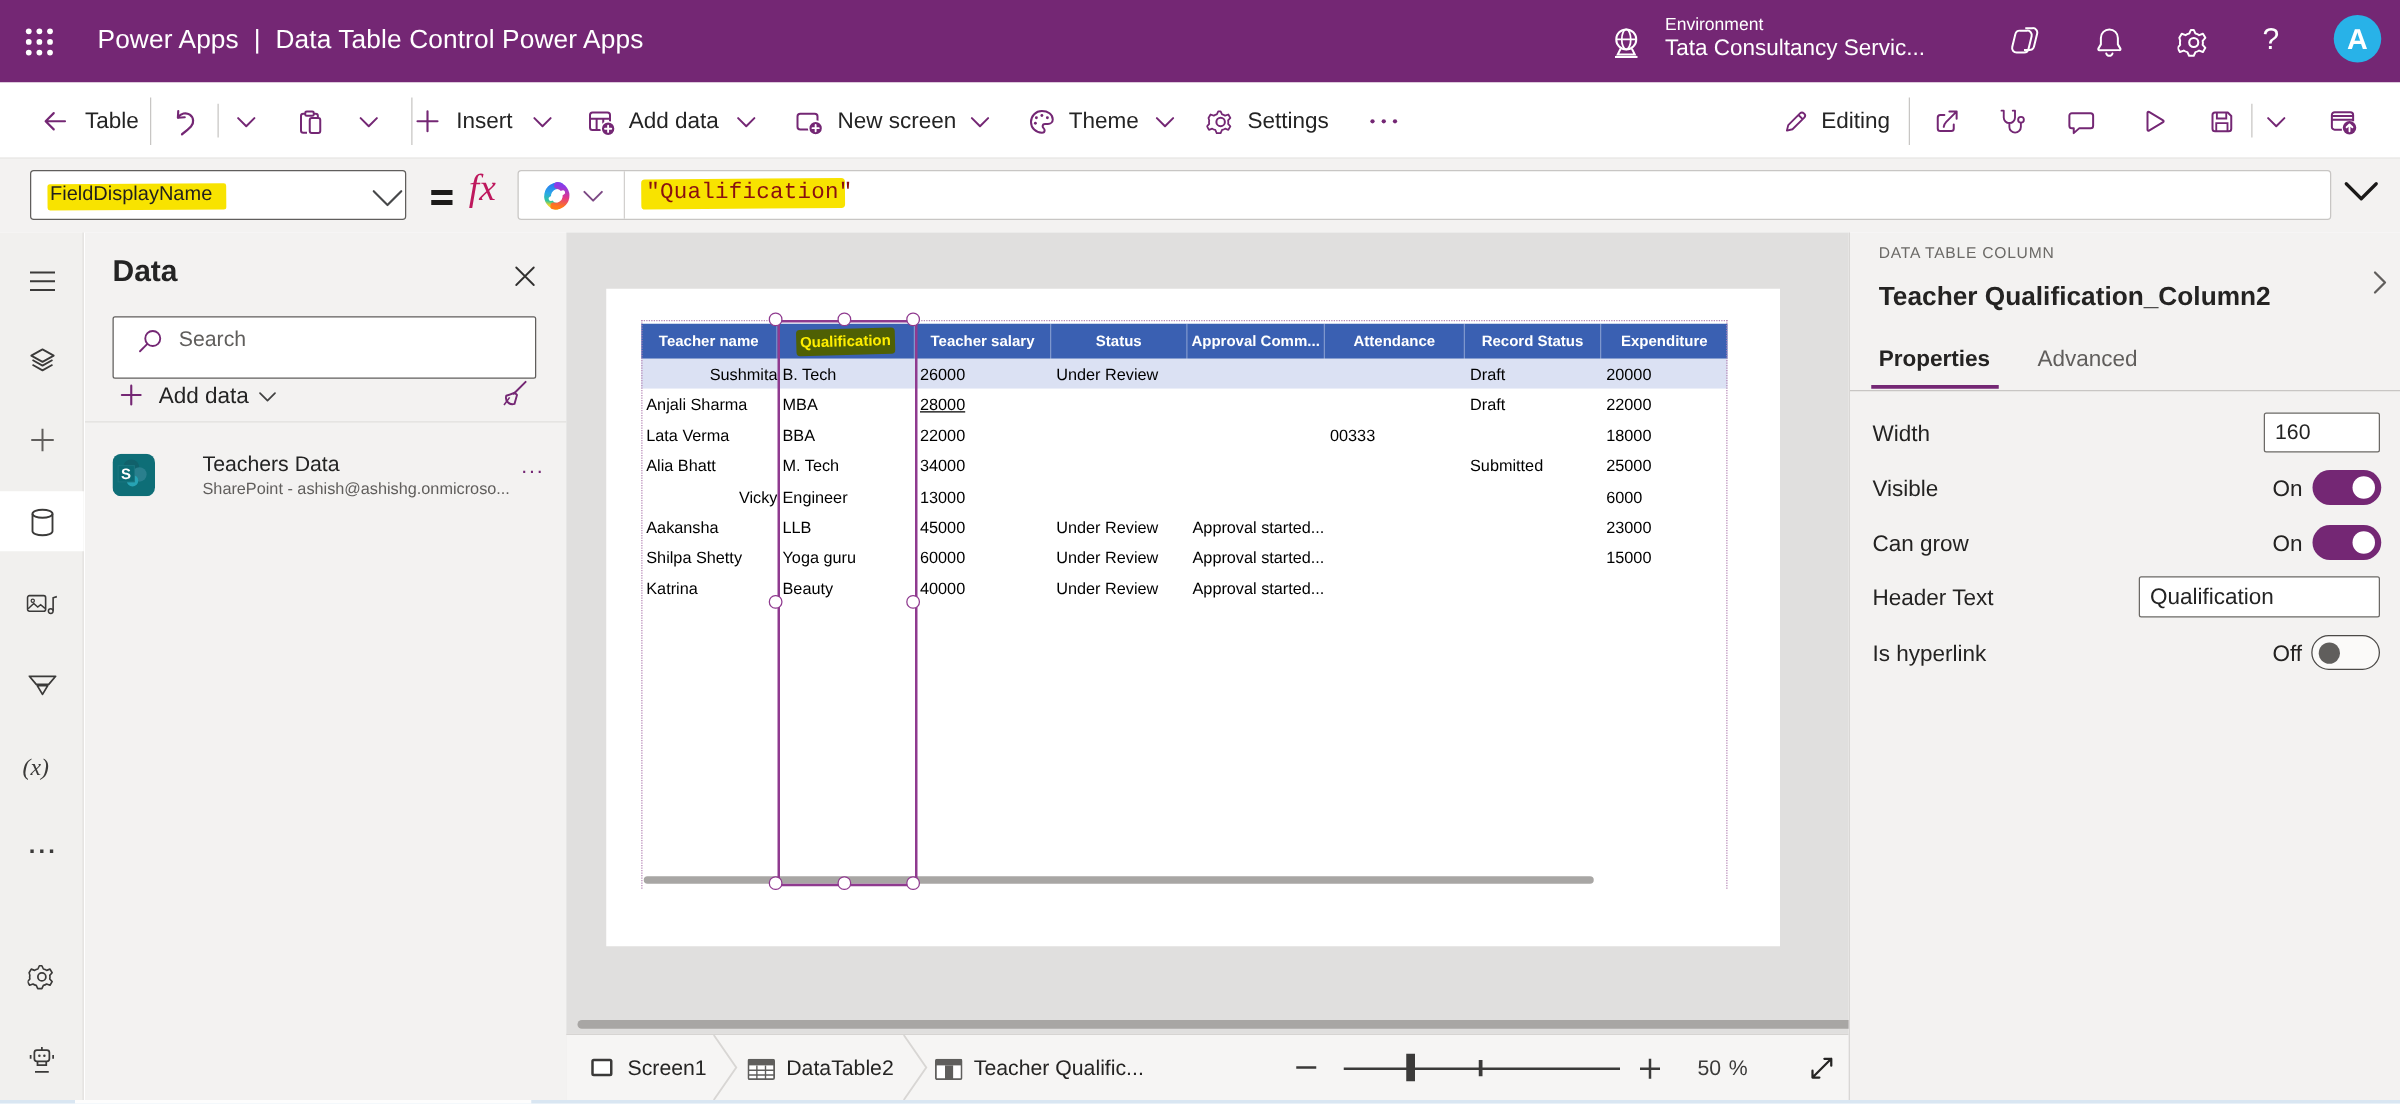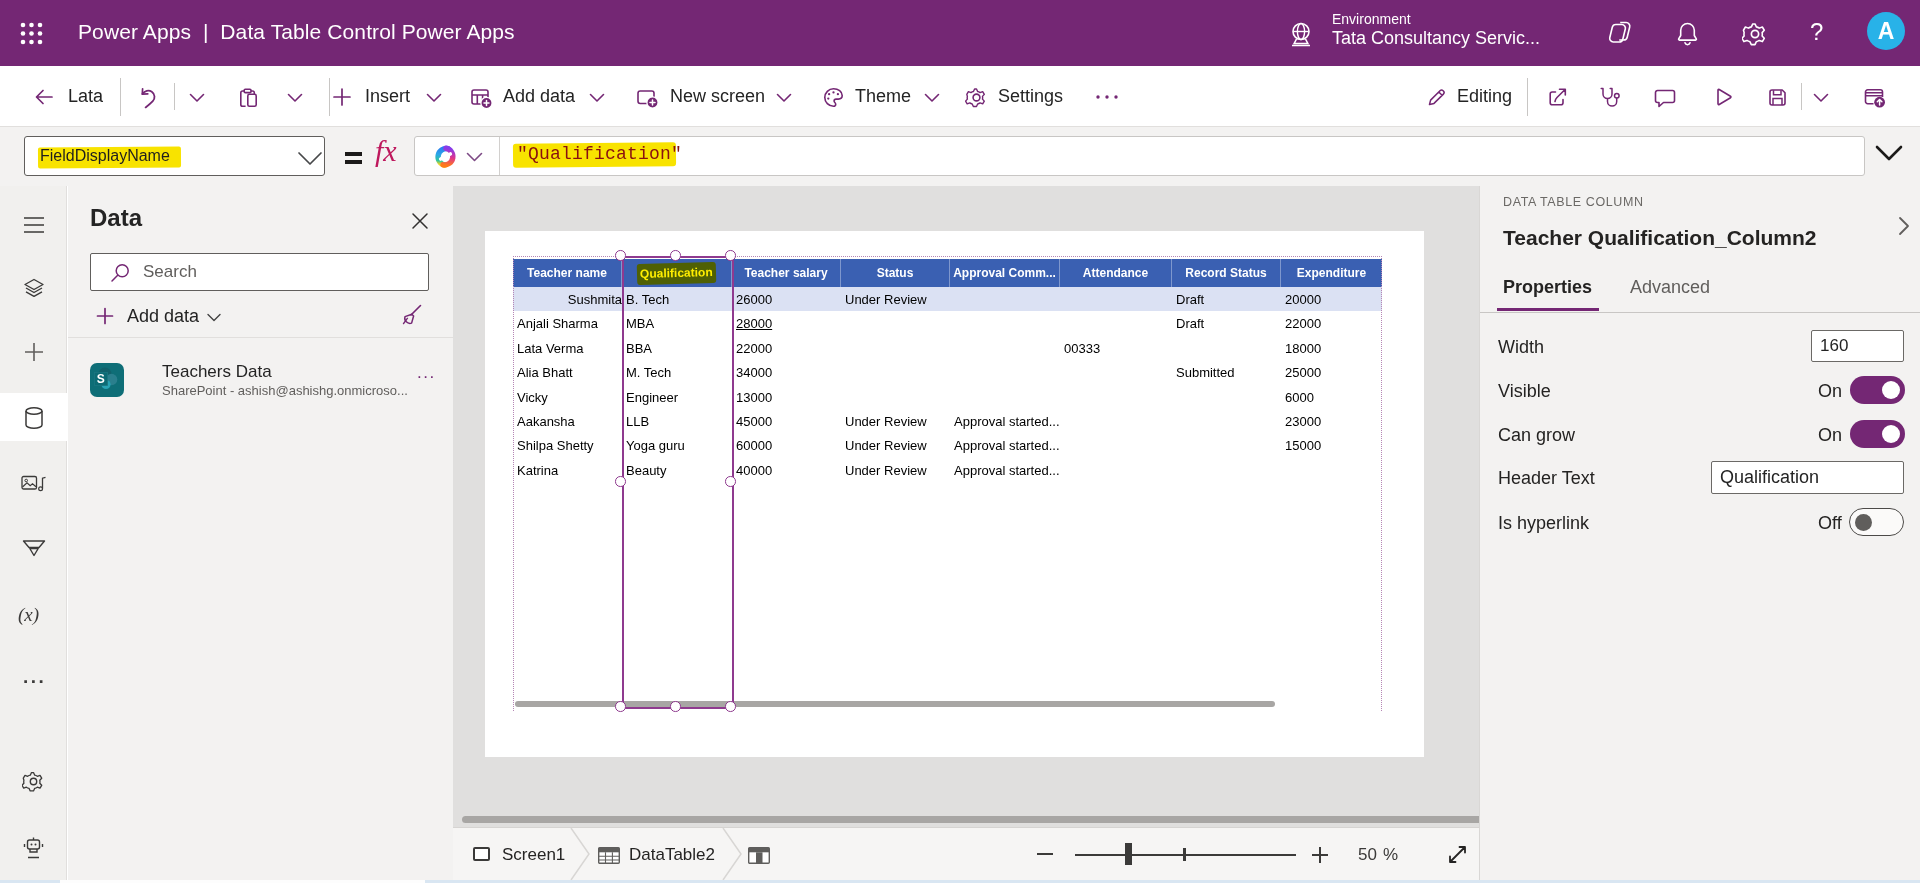--- a/index.html
+++ b/index.html
@@ -30,21 +30,21 @@
 #fxformula { position:absolute; left:102px; top:7px; font-family:"Liberation Mono",monospace; font-size:18px; color:#891010; letter-spacing:0.2px; }
 #fxhl { position:absolute; left:98px; top:6px; width:163px; height:24px; background:#f8e300; border-radius:3px; transform:rotate(-0.5deg); }
 
 
 #rail { position:absolute; left:0; top:186px; width:67px; height:694px; background:#f1f0ee; border-right:1px solid #e1dfdd; }
 #rail .tile { position:absolute; left:0; top:207px; width:67px; height:48px; background:#fff; }
 
 
 #dpanel { position:absolute; left:68px; top:186px; width:385px; height:694px; background:#f3f2f1; }
 #dpanel h2 { position:absolute; left:22px; top:18px; font-size:24px; font-weight:700; color:#242424; }
-#searchbox { position:absolute; left:22px; top:67px; width:339px; height:38px; background:#fff; border:1px solid #605e5c; border-radius:2px; }
+#searchbox { position:absolute; left:22px; top:67px; width:339px; height:50px; background:#fff; border:1px solid #605e5c; border-radius:2px; }
 #searchbox .ph { position:absolute; left:52px; top:8px; font-size:17px; color:#605e5c; }
 #adddata { position:absolute; left:59px; top:120px; font-size:18px; color:#242424; }
 #dpanel .divider { position:absolute; left:0px; top:151px; width:385px; height:1px; background:#e1dfdd; }
 #dsitem { position:absolute; left:22px; top:177px; width:350px; height:34px; }
 #dsitem .t1 { position:absolute; left:72px; top:-1px; font-size:17px; color:#242424; }
 #dsitem .t2 { position:absolute; left:72px; top:20px; font-size:13px; color:#605e5c; }
 #dsitem .more { position:absolute; left:327px; top:0px; font-size:17px; color:#742774; letter-spacing:1.5px; }
 
 
 #canvas { position:absolute; left:453px; top:186px; width:1026px; height:694px; background:#e0dfde; }
@@ -126,21 +126,21 @@
         <path d="M11.5 2.6 l1.2 2.6 a6.5 6.5 0 0 1 2.6 1.1 l2.7-1 1.7 2.9-1.9 2.1 a6.5 6.5 0 0 1 0 2.9 l1.9 2.1-1.7 2.9-2.7-1 a6.5 6.5 0 0 1-2.6 1.1 l-1.2 2.6 -3.3 0-1.2-2.6 a6.5 6.5 0 0 1-2.6-1.1 l-2.7 1-1.7-2.9 1.9-2.1 a6.5 6.5 0 0 1 0-2.9 L1.3 8.2 3 5.3 l2.7 1 a6.5 6.5 0 0 1 2.6-1.1 L9.5 2.6 z" fill="none" stroke="#fff" stroke-width="1.4" stroke-linejoin="round"></path>
       </svg>
     <div class="abs" style="left:1810px; top:18px; font-size:24px; color:#fff;">?</div>
     <div id="avatar">A</div>
   </div>
 
   <div id="cmdbar">
     <svg class="abs" style="left:33px; top:21px;" width="22" height="20" viewBox="0 0 22 20">
         <path d="M19 10 H4 M10 3.5 L3.5 10 L10 16.5" fill="none" stroke="#742774" stroke-width="1.7" stroke-linecap="round" stroke-linejoin="round"></path>
       </svg>
-    <div class="cmdtxt" style="left:68px;">Lata</div>
+    <div class="cmdtxt" style="left:68px;">Table</div>
     <div class="cmdsep tall" style="left:120px;"></div>
     <svg class="abs" style="left:139px; top:20px;" width="22" height="24" viewBox="0 0 22 24">
         <path d="M3.6 2.8 L3.3 8.2 L8.8 7.8" fill="none" stroke="#742774" stroke-width="1.7" stroke-linecap="round" stroke-linejoin="round"></path>
         <path d="M3.5 7.8 C5.6 4.7 9.7 3.6 12.8 5.7 C16 7.9 16.4 12.4 13.8 15.2 C12.1 17 9.6 19.2 6.6 21.4" fill="none" stroke="#742774" stroke-width="1.8" stroke-linecap="round"></path>
       </svg>
     <svg class="abs" style="left:189px; top:27px;" width="16" height="10" viewBox="0 0 16 10">
         <path d="M1.5 1.5 L8 8 L14.5 1.5" fill="none" stroke="#742774" stroke-width="1.6" stroke-linecap="round" stroke-linejoin="round"></path>
       </svg>
     <div class="cmdsep" style="left:174px;"></div>
     <svg class="abs" style="left:237px; top:19px;" width="23" height="24" viewBox="0 0 23 24">
@@ -407,21 +407,21 @@
           <div class="cell" style="width:109px;">Alia Bhatt</div>
           <div class="cell" style="width:110px;">M. Tech</div>
           <div class="cell" style="width:109px;">34000</div>
           <div class="cell" style="width:109px;"></div>
           <div class="cell" style="width:110px;"></div>
           <div class="cell" style="width:112px;"></div>
           <div class="cell" style="width:109px;">Submitted</div>
           <div class="cell" style="width:101px;">25000</div>
         </div>
         <div class="row">
-          <div class="cell" style="width:109px;">Vicky</div>
+          <div class="cell" style="width:109px;text-align:right;">Vicky</div>
           <div class="cell" style="width:110px;">Engineer</div>
           <div class="cell" style="width:109px;">13000</div>
           <div class="cell" style="width:109px;"></div>
           <div class="cell" style="width:110px;"></div>
           <div class="cell" style="width:112px;"></div>
           <div class="cell" style="width:109px;"></div>
           <div class="cell" style="width:101px;">6000</div>
         </div>
         <div class="row">
           <div class="cell" style="width:109px;">Aakansha</div>
@@ -487,20 +487,21 @@
       </svg>
     <div class="bctxt" style="left:176px;">DataTable2</div>
     <svg class="abs" style="left:268px; top:0px;" width="24" height="52" viewBox="0 0 24 52">
         <path d="M2 0 L20 26 L2 52" fill="none" stroke="#d8d6d4" stroke-width="1.5"></path>
       </svg>
     <svg class="abs" style="left:295px; top:19px;" width="22" height="17" viewBox="0 0 22 17">
         <rect x="0.7" y="0.7" width="20.6" height="15.6" rx="1" fill="#fff" stroke="#5f5e5c" stroke-width="1.4"></rect>
         <rect x="0.7" y="0.7" width="20.6" height="4.6" fill="#5f5e5c"></rect>
         <rect x="8" y="5.3" width="6.5" height="11" fill="#5f5e5c"></rect>
       </svg>
+    <div class="bctxt" style="left:326px;">Teacher Qualific...</div>
     <div class="abs" style="left:584px; top:25px; width:16px; height:2.4px; background:#3b3a39;"></div>
     <div class="abs" style="left:622px; top:25.5px; width:221px; height:2.4px; background:#3b3a39;"></div>
     <div class="abs" style="left:672px; top:15px; width:7px; height:22px; background:#3b3a39;"></div>
     <div class="abs" style="left:730px; top:20px; width:3px; height:13px; background:#3b3a39;"></div>
     <svg class="abs" style="left:858px; top:18px;" width="18" height="18" viewBox="0 0 18 18">
         <path d="M9 1 V17 M1 9 H17" stroke="#3b3a39" stroke-width="2"></path>
       </svg>
     <div class="bctxt" style="left:905px; color:#3b3a39;">50</div>
     <div class="bctxt" style="left:930px; color:#3b3a39;">%</div>
     <svg class="abs" style="left:995px; top:17px;" width="19" height="19" viewBox="0 0 19 19">

